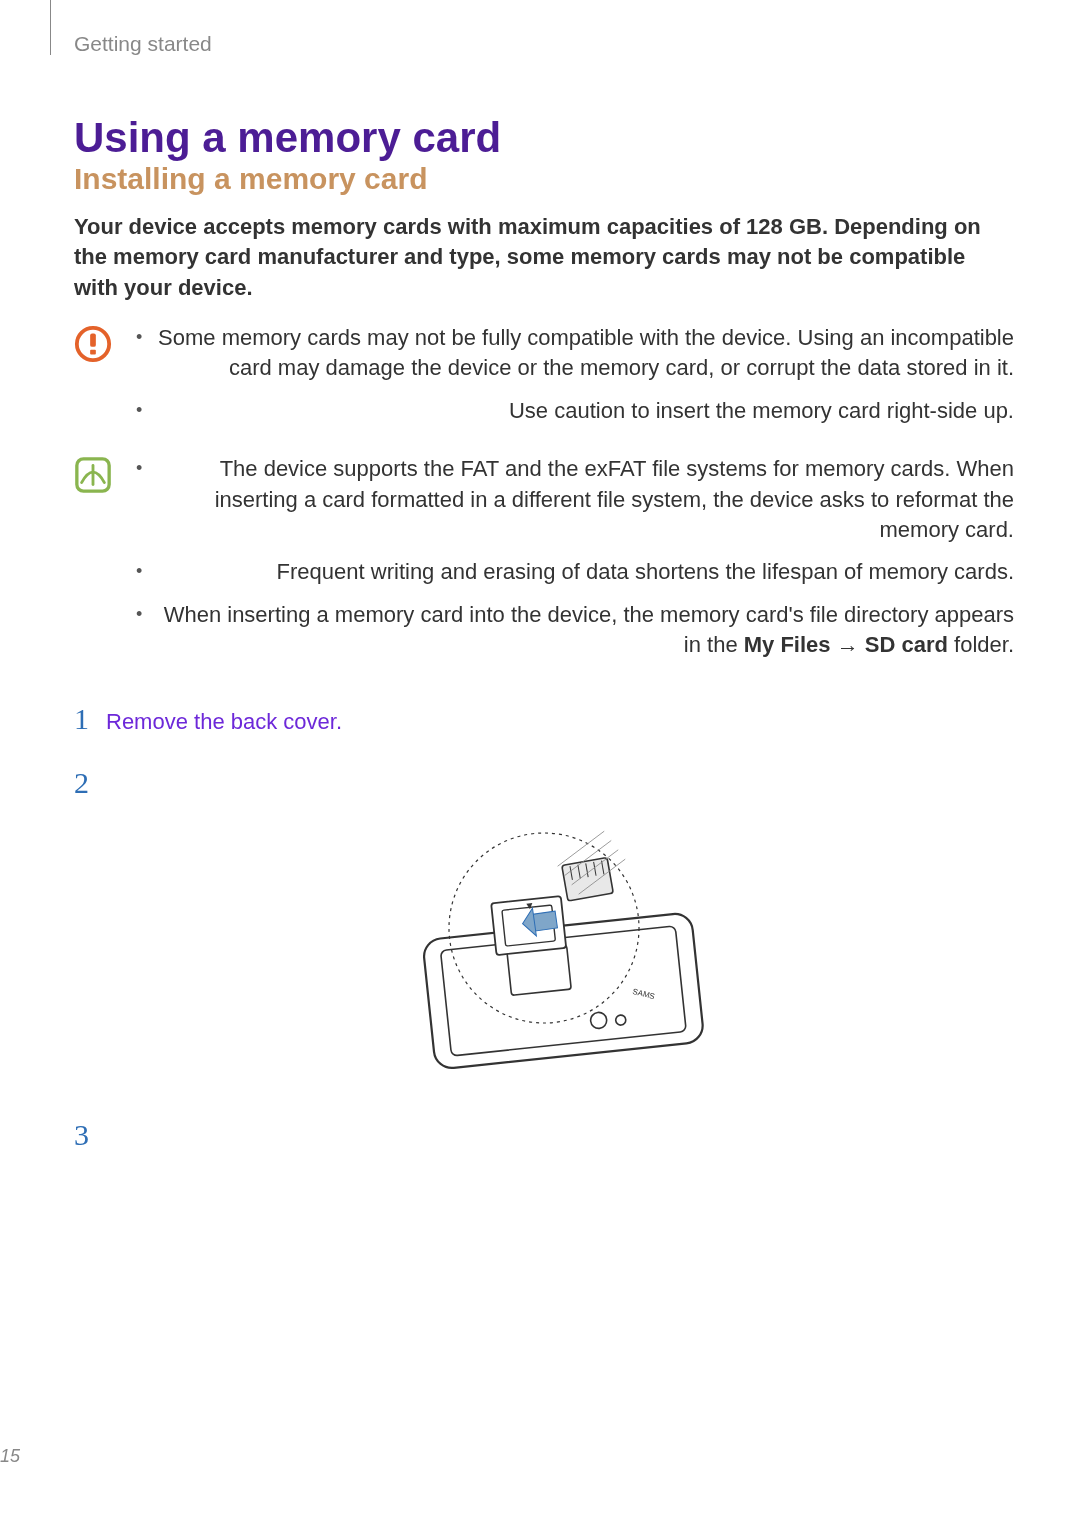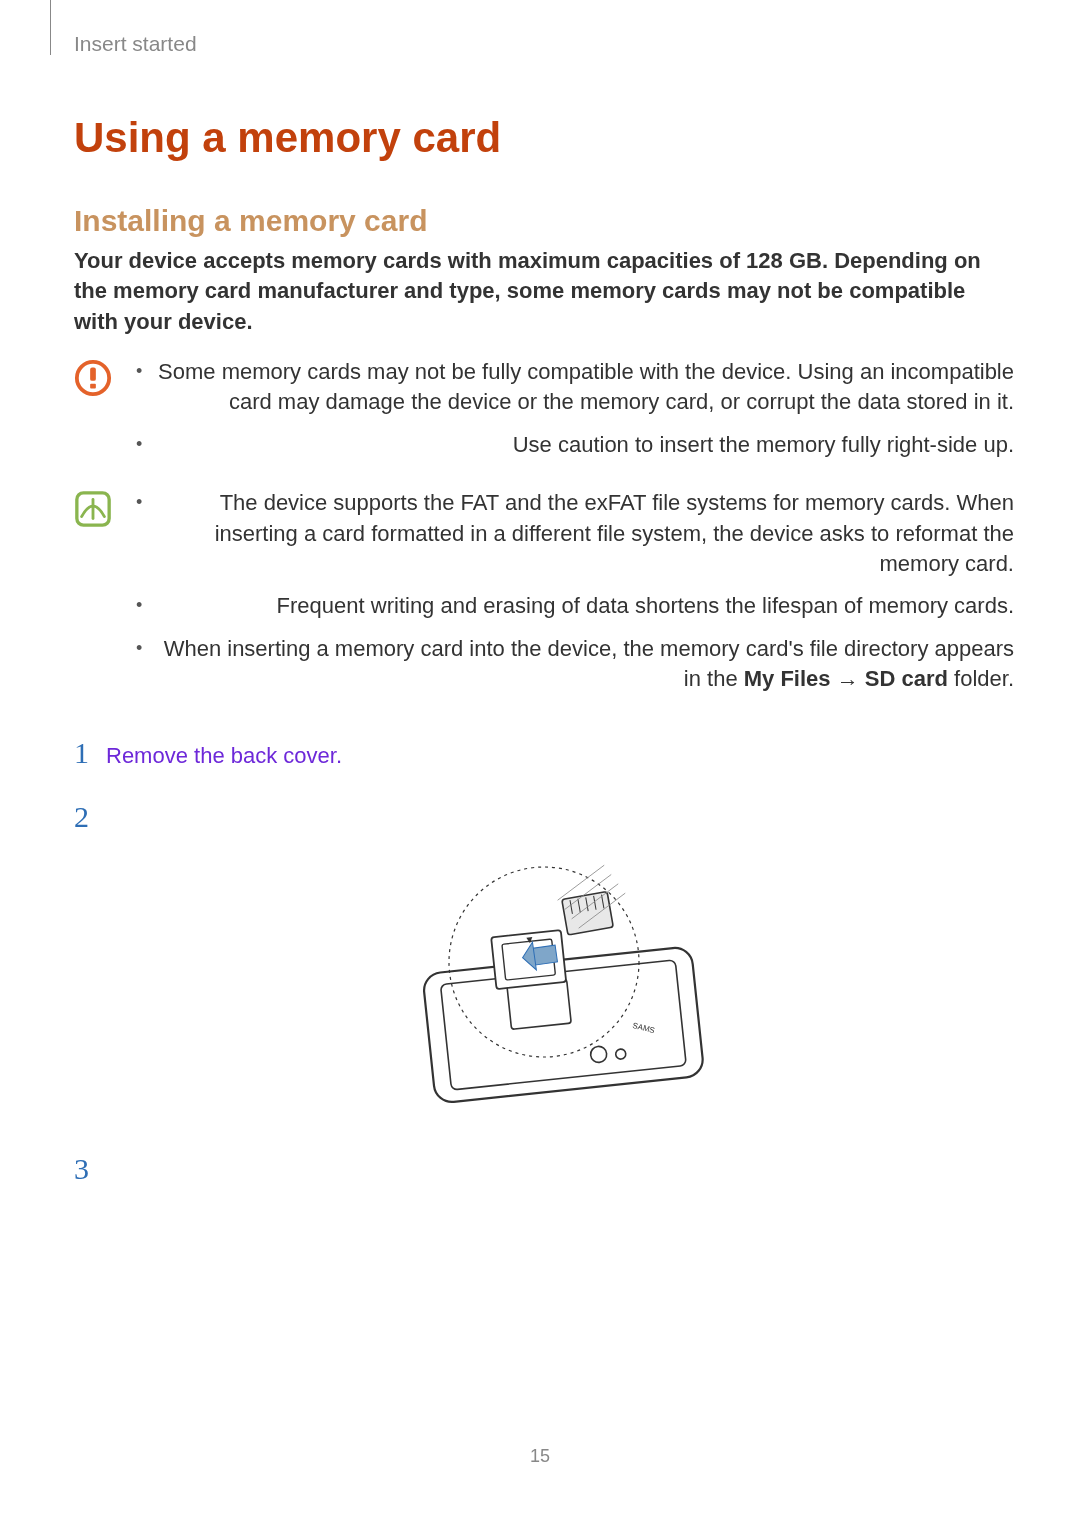--- a/index.html
+++ b/index.html
@@ -26,28 +26,27 @@
       width: 940px;
     }
     .breadcrumb {
       font-size: 21px;
       color: #888;
       margin-bottom: 58px;
     }
     .main-heading {
       font-size: 42px;
       font-weight: bold;
-      color: #c2410c;
-      margin-bottom: 42px;
+      color: #4c1d95;
     }
     .sub-heading {
       font-size: 30px;
       font-weight: bold;
       color: #c8935f;
-      margin-bottom: 8px;
+      margin-bottom: 16px;
     }
     .body-text {
       font-size: 22px;
       line-height: 1.38;
       color: #333;
       margin-bottom: 20px;
       font-weight: bold;
     }
     .callout {
       display: flex;
@@ -105,33 +104,33 @@
       display: flex;
       justify-content: center;
       margin-top: 20px;
       margin-bottom: 30px;
     }
     .page-number {
       position: absolute;
       bottom: 60px;
       left: 0;
       width: 100%;
-      text-align: center;
       font-size: 18px;
       color: #888;
+      font-style: italic;
     }
   </style>
 </head>
 <body>
 
 <div class="side-marker"></div>
 
 <div class="content">
 
-  <div class="breadcrumb">Insert started</div>
+  <div class="breadcrumb">Getting started</div>
 
   <h1 class="main-heading">Using a memory card</h1>
 
   <h2 class="sub-heading">Installing a memory card</h2>
 
   <p class="body-text">Your device accepts memory cards with maximum capacities of 128 GB. Depending on the memory card manufacturer and type, some memory cards may not be compatible with your device.</p>
 
   <div class="callout">
     <div class="callout-icon">
       <svg viewBox="0 0 40 40" width="38" height="38">
@@ -140,21 +139,21 @@
         <rect x="17" y="26" width="6" height="5" rx="1" fill="#e4622a"></rect>
       </svg>
     </div>
     <div class="callout-content">
       <div class="bulleted">
         <span class="bullet-mark">•</span>
         <span class="bullet-text">Some memory cards may not be fully compatible with the device. Using an incompatible card may damage the device or the memory card, or corrupt the data stored in it.</span>
       </div>
       <div class="bulleted">
         <span class="bullet-mark">•</span>
-        <span class="bullet-text">Use caution to insert the memory fully right-side up.</span>
+        <span class="bullet-text">Use caution to insert the memory card right-side up.</span>
       </div>
     </div>
   </div>
 
   <div class="callout">
     <div class="callout-icon">
       <svg viewBox="0 0 40 40" width="38" height="38">
         <rect x="3" y="3" width="34" height="34" rx="7" fill="none" stroke="#8ab54f" stroke-width="3.5"></rect>
         <path d="M 8 28 Q 20 6 32 28" fill="none" stroke="#8ab54f" stroke-width="3" stroke-linecap="round"></path>
         <line x1="20" y1="10" x2="20" y2="30" stroke="#8ab54f" stroke-width="3" stroke-linecap="round"></line>

